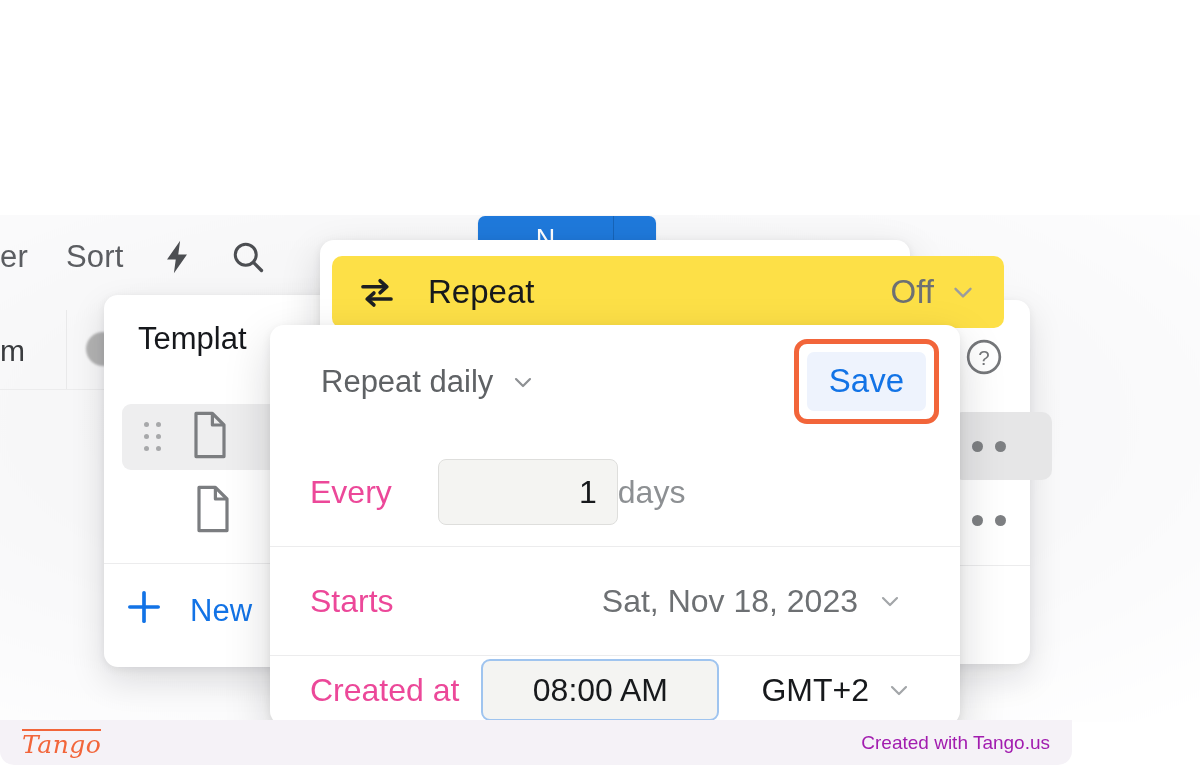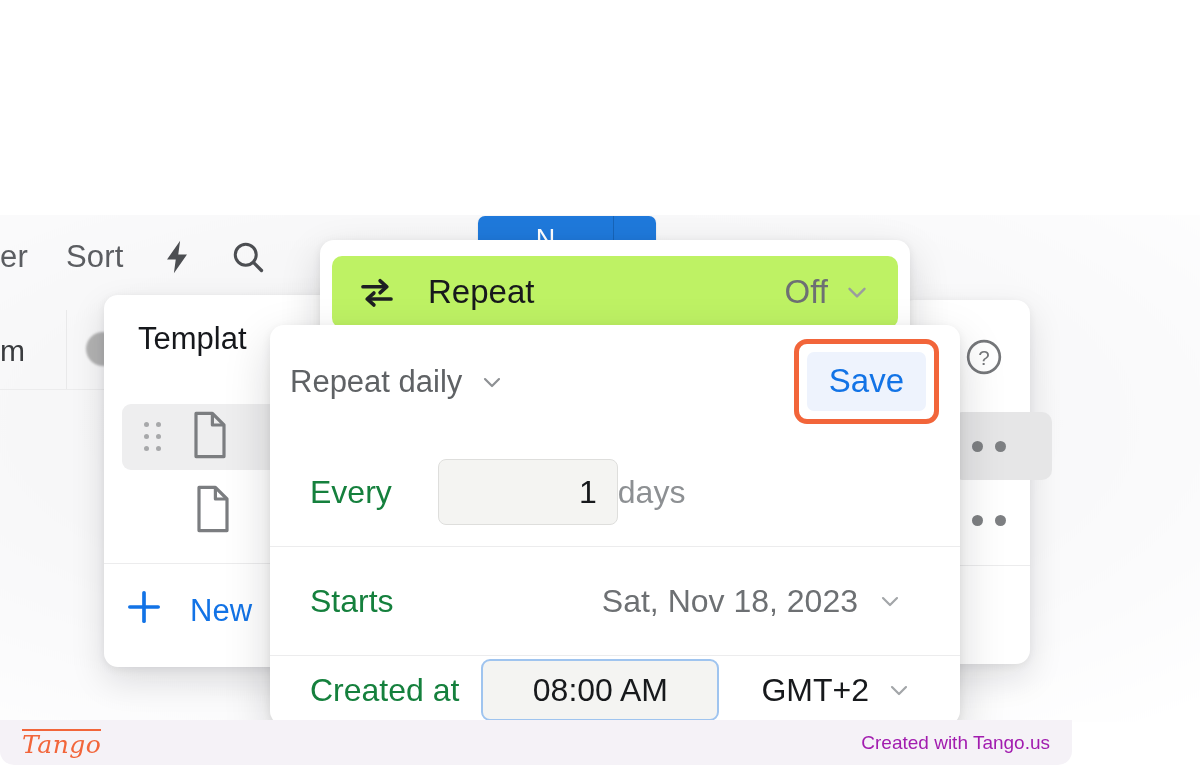--- a/index.html
+++ b/index.html
@@ -255,23 +255,23 @@
     width: 590px;
     height: 118px;
     background: #ffffff;
     border-radius: 14px;
     box-shadow: 0 16px 40px rgba(16,18,22,.16), 0 2px 8px rgba(16,18,22,.08);
   }
   .repeat-pill {
     position: absolute;
     left: 12px;
     top: 16px;
-    width: 566px;
+    width: 672px;
     height: 72px;
-    background: #bef264;
+    background: #fde047;
     border-radius: 10px;
     display: flex;
     align-items: center;
     padding: 0 26px 0 24px;
     box-sizing: border-box;
   }
   .repeat-ico { color: #1d1f22; display: flex; align-items: center; }
   .repeat-label {
     font-size: 33px;
     color: #17191c;
@@ -297,21 +297,21 @@
     box-shadow: 0 18px 46px rgba(16,18,22,.17), 0 3px 10px rgba(16,18,22,.08);
     overflow: hidden;
   }
   .set-header {
     position: absolute;
     left: 0; top: 0;
     width: 690px;
     height: 113px;
     display: flex;
     align-items: center;
-    padding: 0 34px 0 20px;
+    padding: 0 34px 0 51px;
     box-sizing: border-box;
   }
   .set-freq {
     display: flex;
     align-items: center;
     gap: 16px;
     font-size: 31px;
     color: #5f6265;
   }
   .save-wrap {
@@ -349,21 +349,21 @@
     align-items: center;
     padding: 0 34px 0 40px;
     box-sizing: border-box;
   }
   .row-every { top: 113px; height: 108px; }
   .row-starts { top: 222px; height: 108px; }
   .row-create { top: 330px; height: 70px; }
 
   .set-label {
     font-size: 32px;
-    color: #15803d;
+    color: #ec4899;
     white-space: nowrap;
   }
   .row-sep {
     position: absolute;
     left: 0; right: 0;
     height: 1px;
     background: #ececed;
   }
   .sep1 { top: 221px; }
   .sep2 { top: 330px; }

